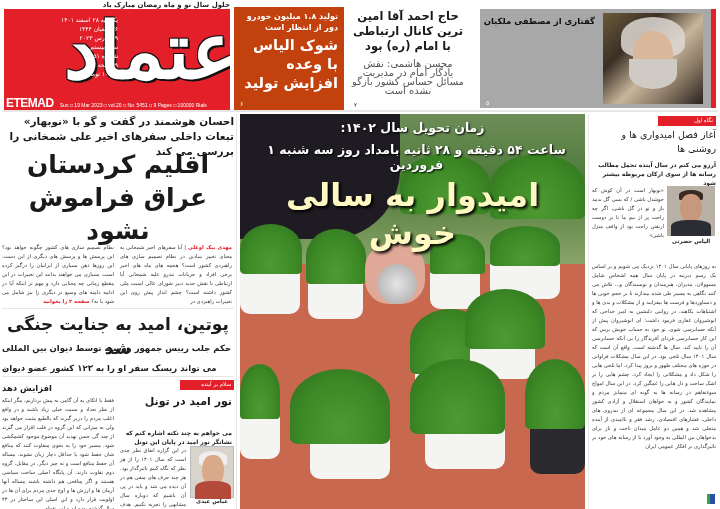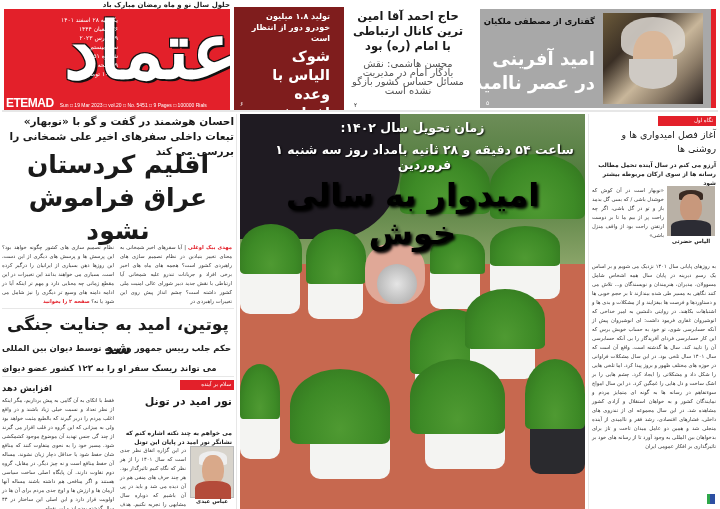--- a/index.html
+++ b/index.html
@@ -11,21 +11,21 @@
   
   .tagline { left: 100px; top: 1px; width: 130px; font-size: 7px; font-weight: bold; color: #222; }
   .masthead { left: 4px; top: 9px; width: 226px; height: 101px; background: #e3202a; overflow: hidden; }
   .logo-text { position: absolute; left: 60px; top: -4px; font-family: "DejaVu Serif", serif; font-size: 78px; font-weight: bold; color: #fff; direction: rtl; letter-spacing: -4px; text-shadow: 2px 2px 0 #111, -1px -1px 0 #111, 1px -1px 0 #111, -1px 1px 0 #111; }
   .date-block { position: absolute; left: 52px; top: 6px; width: 62px; font-size: 6px; color: #fff; line-height: 9px; direction: rtl; text-align: right; }
   .footer-strip { position: absolute; left: 0; bottom: 0; width: 226px; height: 13px; background: #e3202a; display: flex; align-items: flex-end; gap: 6px; padding-left: 2px; }
   .brand-en { font-family: "Liberation Sans", sans-serif; font-size: 12px; color: #fff; font-weight: bold; letter-spacing: -0.5px; }
   .meta-en { font-family: "Liberation Sans", sans-serif; font-size: 5px; color: #fff; padding-bottom: 2px; }
 
   
-  .red-teaser { left: 234px; top: 7px; width: 110px; height: 103px; background: #7f1d1d; color: #fff; padding: 4px 14px; }
+  .red-teaser { left: 234px; top: 7px; width: 110px; height: 103px; background: #c2410c; color: #fff; padding: 4px 6px; }
   .red-teaser .kicker { font-size: 8px; font-weight: bold; line-height: 11px; }
   .red-teaser .head { font-size: 14.5px; font-weight: bold; line-height: 19px; margin-top: 3px; }
   .red-teaser .pg { position: absolute; left: 6px; bottom: 3px; font-size: 6px; }
 
   
   .haj { left: 348px; top: 7px; width: 120px; height: 103px; padding: 2px 4px; }
   .haj .head { font-size: 11.5px; font-weight: bold; line-height: 15px; text-align: center; }
   .haj .sub { font-size: 10px; color: #555; line-height: 9px; text-align: center; margin-top: 5px; }
   .haj .pg { position: absolute; left: 6px; bottom: 2px; font-size: 6px; }
 
@@ -66,22 +66,22 @@
 
   
   .hero { left: 240px; top: 114px; width: 345px; height: 395px; overflow: hidden; background: #c7684f; }
   .hero .bg1 { position: absolute; left: 0; top: 0; width: 345px; height: 150px; background: linear-gradient(180deg,#6d8d58 0%,#4e7a3a 45%,#8aa469 100%); }
   .hero .cloth { position: absolute; left: 0; top: 0; width: 160px; height: 125px; background: #1f1b22; border-radius: 0 0 70px 0; }
   .pot { position: absolute; background: #f4f4f2; border-radius: 4px 4px 10px 10px; }
   .grass { position: absolute; background: radial-gradient(ellipse at 50% 80%, #4f9a32 0%, #3d8a26 55%, #2f6e1d 100%); border-radius: 50% 50% 8% 8%; }
   .hand { position: absolute; left: 125px; top: 130px; width: 60px; height: 60px; background: #e0a897; border-radius: 40%; }
   .coin { position: absolute; left: 137px; top: 150px; width: 40px; height: 40px; background: radial-gradient(circle,#e5e5e5,#a6a6a6); border-radius: 50%; }
   .hero-kicker1 { position: absolute; left: 0; width: 345px; top: 6px; text-align: center; font-size: 12.5px; font-weight: bold; color: #fff; text-shadow: 1px 1px 2px #000; }
-  .hero-kicker2 { position: absolute; left: 12px; width: 345px; top: 28px; text-align: center; font-size: 12.5px; font-weight: bold; color: #fff; text-shadow: 1px 1px 2px #000; }
-  .hero-head { position: absolute; left: 0; width: 345px; top: 62px; text-align: center; font-size: 32px; font-weight: bold; color: #000000; text-shadow: 2px 2px 3px #000; direction: rtl; }
+  .hero-kicker2 { position: absolute; left: 4px; width: 345px; top: 28px; text-align: center; font-size: 12.5px; font-weight: bold; color: #fff; text-shadow: 1px 1px 2px #000; }
+  .hero-head { position: absolute; left: 0; width: 345px; top: 62px; text-align: center; font-size: 32px; font-weight: bold; color: #fef9c3; text-shadow: 2px 2px 3px #000; direction: rtl; }
 
   
   .negah-tag { left: 658px; top: 116px; width: 58px; height: 10px; background: #e3202a; color: #fff; font-size: 5.5px; padding: 1px 3px; text-align: right; }
   .aghaz-head { left: 592px; top: 128px; width: 124px; font-size: 9.5px; font-weight: normal; line-height: 14px; }
   .aghaz-sub { left: 592px; top: 160px; width: 124px; font-size: 6px; font-weight: bold; line-height: 9px; color: #222; }
   .jafari-photo { left: 667px; top: 186px; width: 48px; height: 50px; background: #b9b1a6; }
   .jafari-photo .face { position: absolute; left: 13px; top: 8px; width: 22px; height: 28px; border-radius: 45%; background: #c8987c; }
   .jafari-photo .hair { position: absolute; left: 12px; top: 4px; width: 24px; height: 10px; border-radius: 50% 50% 10% 10%; background: #3a2a22; }
   .jafari-photo .suit { position: absolute; left: 4px; top: 34px; width: 40px; height: 16px; background: #2c2c34; border-radius: 40% 40% 0 0; }
   .jafari-name { left: 667px; top: 238px; width: 48px; font-size: 5.5px; font-weight: bold; text-align: center; }
@@ -122,24 +122,20 @@
   <div class="pg">۲</div>
 </div>
 
 <div class="abs malek">
   <div class="malek-photo">
     <div class="hair"></div>
       <div class="face"></div>
       <div class="beard"></div>
   </div>
   <div class="kicker rtl">گفتاری از مصطفی ملکیان</div>
-  <div class="head rtl">
-    <div>امید آفرینی</div>
-    <div>در عصر ناامیدی</div>
-  </div>
   <div class="pg">۵</div>
 </div>
 <div class="abs red-edge"></div>
 
 <div class="abs rule" style="left:2px;top:110px;width:716px;height:2px;"></div>
 <div class="abs rule" style="left:236px;top:114px;width:1px;height:395px;"></div>
 <div class="abs rule" style="left:588px;top:114px;width:1px;height:395px;"></div>
 
 <div class="abs rtl hoshmand-kicker">احسان هوشمند در گفت و گو با «نوبهار» تبعات داخلی سفرهای اخیر علی شمخانی را بررسی می کند</div>
 <div class="abs rtl kurdistan">اقلیم کردستان عراق فراموش نشود</div>

